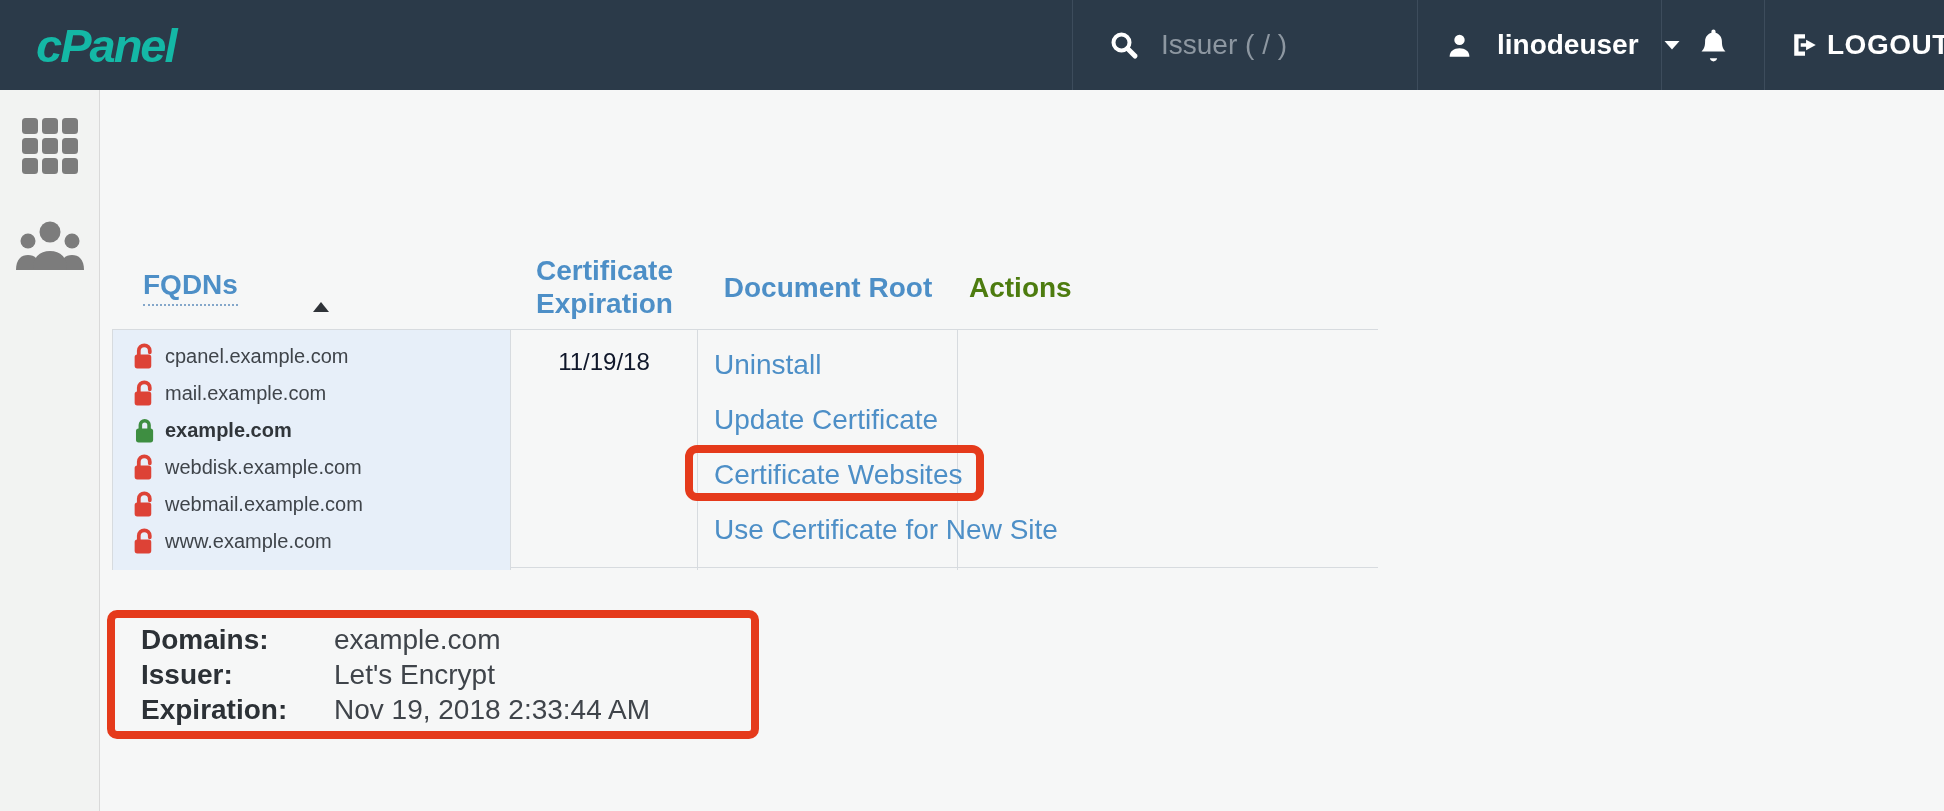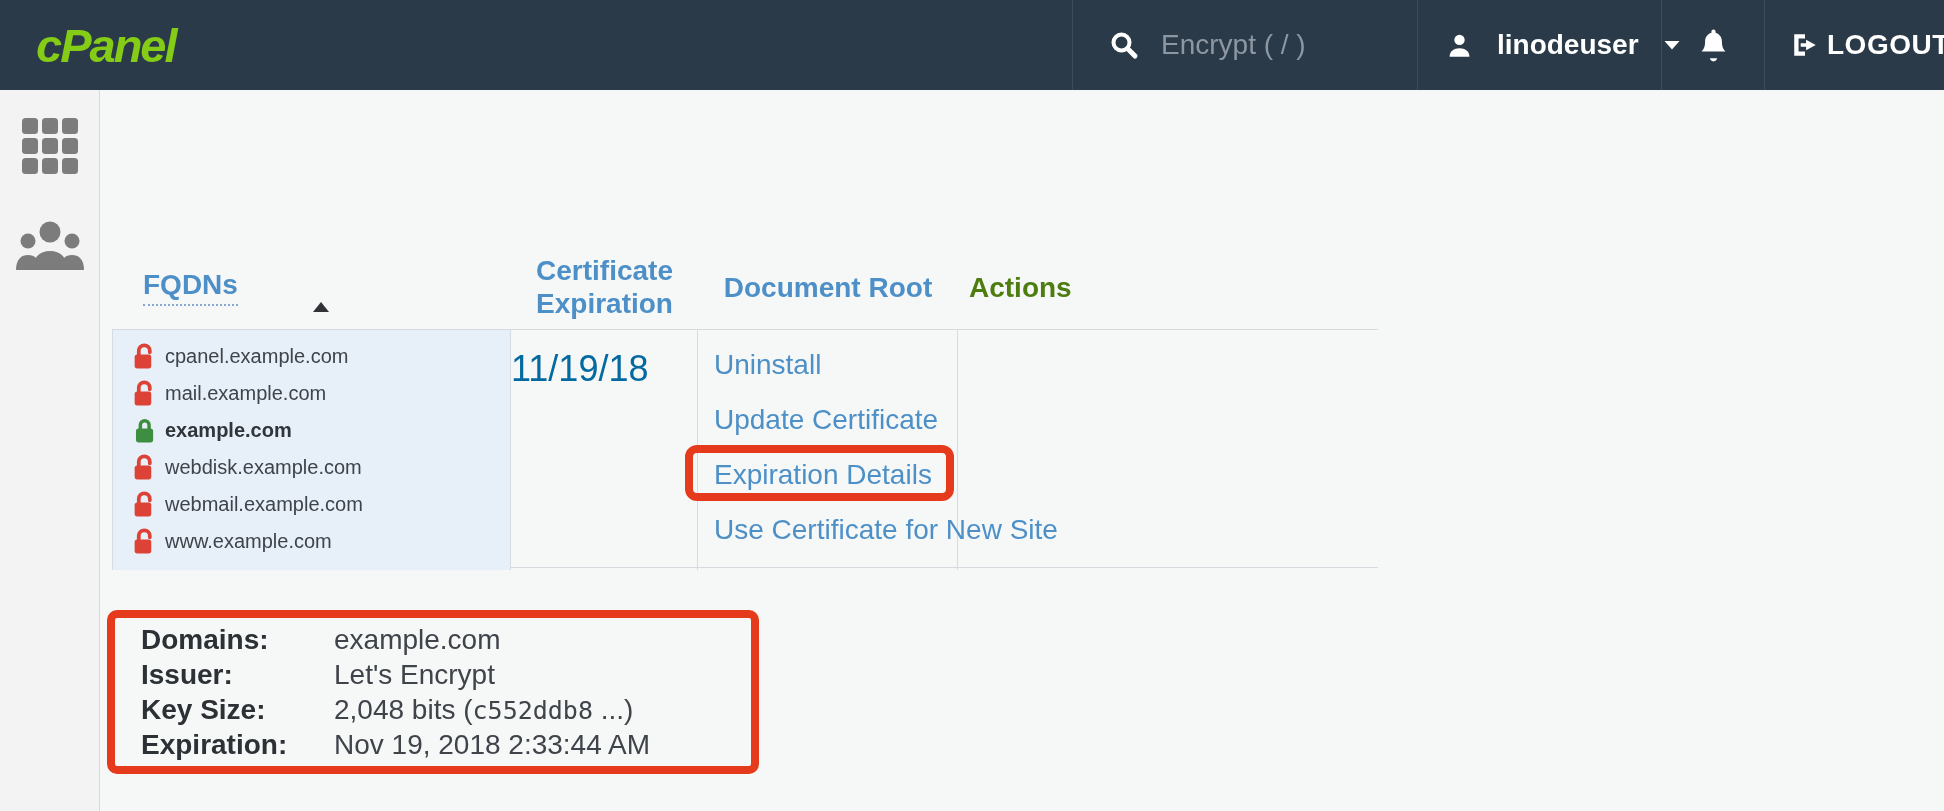--- a/index.html
+++ b/index.html
@@ -9,21 +9,21 @@
     font-family:"Liberation Sans", sans-serif;
     background:#f6f7f7;
   }
 
   
   .navbar {
     position:absolute; top:0; left:0; width:1944px; height:90px;
     background:#2b3a49; display:flex; align-items:stretch;
   }
   .logo {
-    color:#84cc16; font-size:47px; font-weight:bold; font-style:italic;
+    color:#14b8a6; font-size:47px; font-weight:bold; font-style:italic;
     letter-spacing:-2px; align-self:center; margin-left:36px; cursor:pointer;
   }
   .nav-spacer { flex:1; }
   .nav-section {
     display:flex; align-items:center; border-left:1px solid #3d4c5c;
     color:#ffffff;
   }
   .search-section { width:345px; padding-left:36px; cursor:text; }
   .search-placeholder { color:#8d97a1; font-size:28px; margin-left:22px; }
   .user-section { width:244px; padding-left:28px; cursor:pointer; }
@@ -79,21 +79,21 @@
   }
   .cell { border-right:1px solid #d7dbdf; }
   .cell-fqdns {
     background:#e7eff9; border-left:1px solid #d7dbdf;
     padding:8px 0 0 20px;
   }
   .fqdn-item { display:flex; align-items:center; height:37px;
                font-size:20px; color:#3f444a; }
   .fqdn-item svg { margin-right:9px; flex:none; }
   .fqdn-item.bold { font-weight:bold; color:#30353a; }
-  .cell-exp, .cell-root { text-align:left; padding-top:18px; font-size:36px; color:#0369a1; }
+  .cell-exp, .cell-root { text-align:center; padding-top:18px; font-size:24px; color:#0f172a; }
   .cell-root svg { vertical-align:-3px; margin-right:1px; }
   .cell-actions { padding:20px 0 0 16px; }
   .action-link {
     display:block; width:max-content; font-size:28px; line-height:30px;
     color:#4d8fc7; text-decoration:none; margin-bottom:25px; cursor:pointer;
   }
   .ring-wrap { position:relative; display:block; width:max-content; margin-bottom:25px; }
   .ring-wrap .action-link { margin-bottom:0; }
   .red-ring {
     position:absolute; left:-29px; right:-22px; top:-15px; bottom:-11px;
@@ -123,21 +123,21 @@
   <div class="logo">cPanel</div>
   <div class="nav-spacer"></div>
 
   <div class="nav-section search-section">
     <span>
       <svg width="30" height="30" viewBox="0 0 30 30">
         <circle cx="12.5" cy="12.5" r="8" fill="none" stroke="#ffffff" stroke-width="4"></circle>
         <line x1="18.5" y1="18.5" x2="26" y2="26" stroke="#ffffff" stroke-width="5" stroke-linecap="round"></line>
       </svg>
     </span>
-    <span class="search-placeholder">Encrypt ( / )</span>
+    <span class="search-placeholder">Issuer ( / )</span>
   </div>
 
   <div class="nav-section user-section">
     <span>
       <svg width="27" height="27" viewBox="0 0 24 24" fill="#ffffff">
         <circle cx="12" cy="7" r="4.6"></circle>
         <path d="M3.2 22c0-5 3.9-7.6 8.8-7.6s8.8 2.6 8.8 7.6z"></path>
       </svg>
     </span>
     <span class="username">linodeuser</span>
@@ -272,40 +272,36 @@
 
     <div class="cell cell-exp">
       <span>11/19/18</span>
     </div>
 
 
     <div class="cell cell-actions">
       <a class="action-link">Uninstall</a>
       <a class="action-link">Update Certificate</a>
       <span class="ring-wrap">
-        <a class="action-link">Expiration Details</a>
+        <a class="action-link">Certificate Websites</a>
         <span class="red-ring"></span>
       </span>
       <a class="action-link">Use Certificate for New Site</a>
     </div>
   </div>
 
 
   <div class="details-box">
     <div class="detail-row">
       <span class="detail-label">Domains:</span>
       <span>example.com</span>
     </div>
     <div class="detail-row">
       <span class="detail-label">Issuer:</span>
       <span>Let's Encrypt</span>
     </div>
     <div class="detail-row">
-      <span class="detail-label">Key Size:</span>
-      <span><span>2,048 bits (</span><span class="mono">c552ddb8</span><span> ...)</span></span>
-    </div>
-    <div class="detail-row">
       <span class="detail-label">Expiration:</span>
       <span>Nov 19, 2018 2:33:44 AM</span>
     </div>
   </div>
 
 </div>
 
 </body></html>

